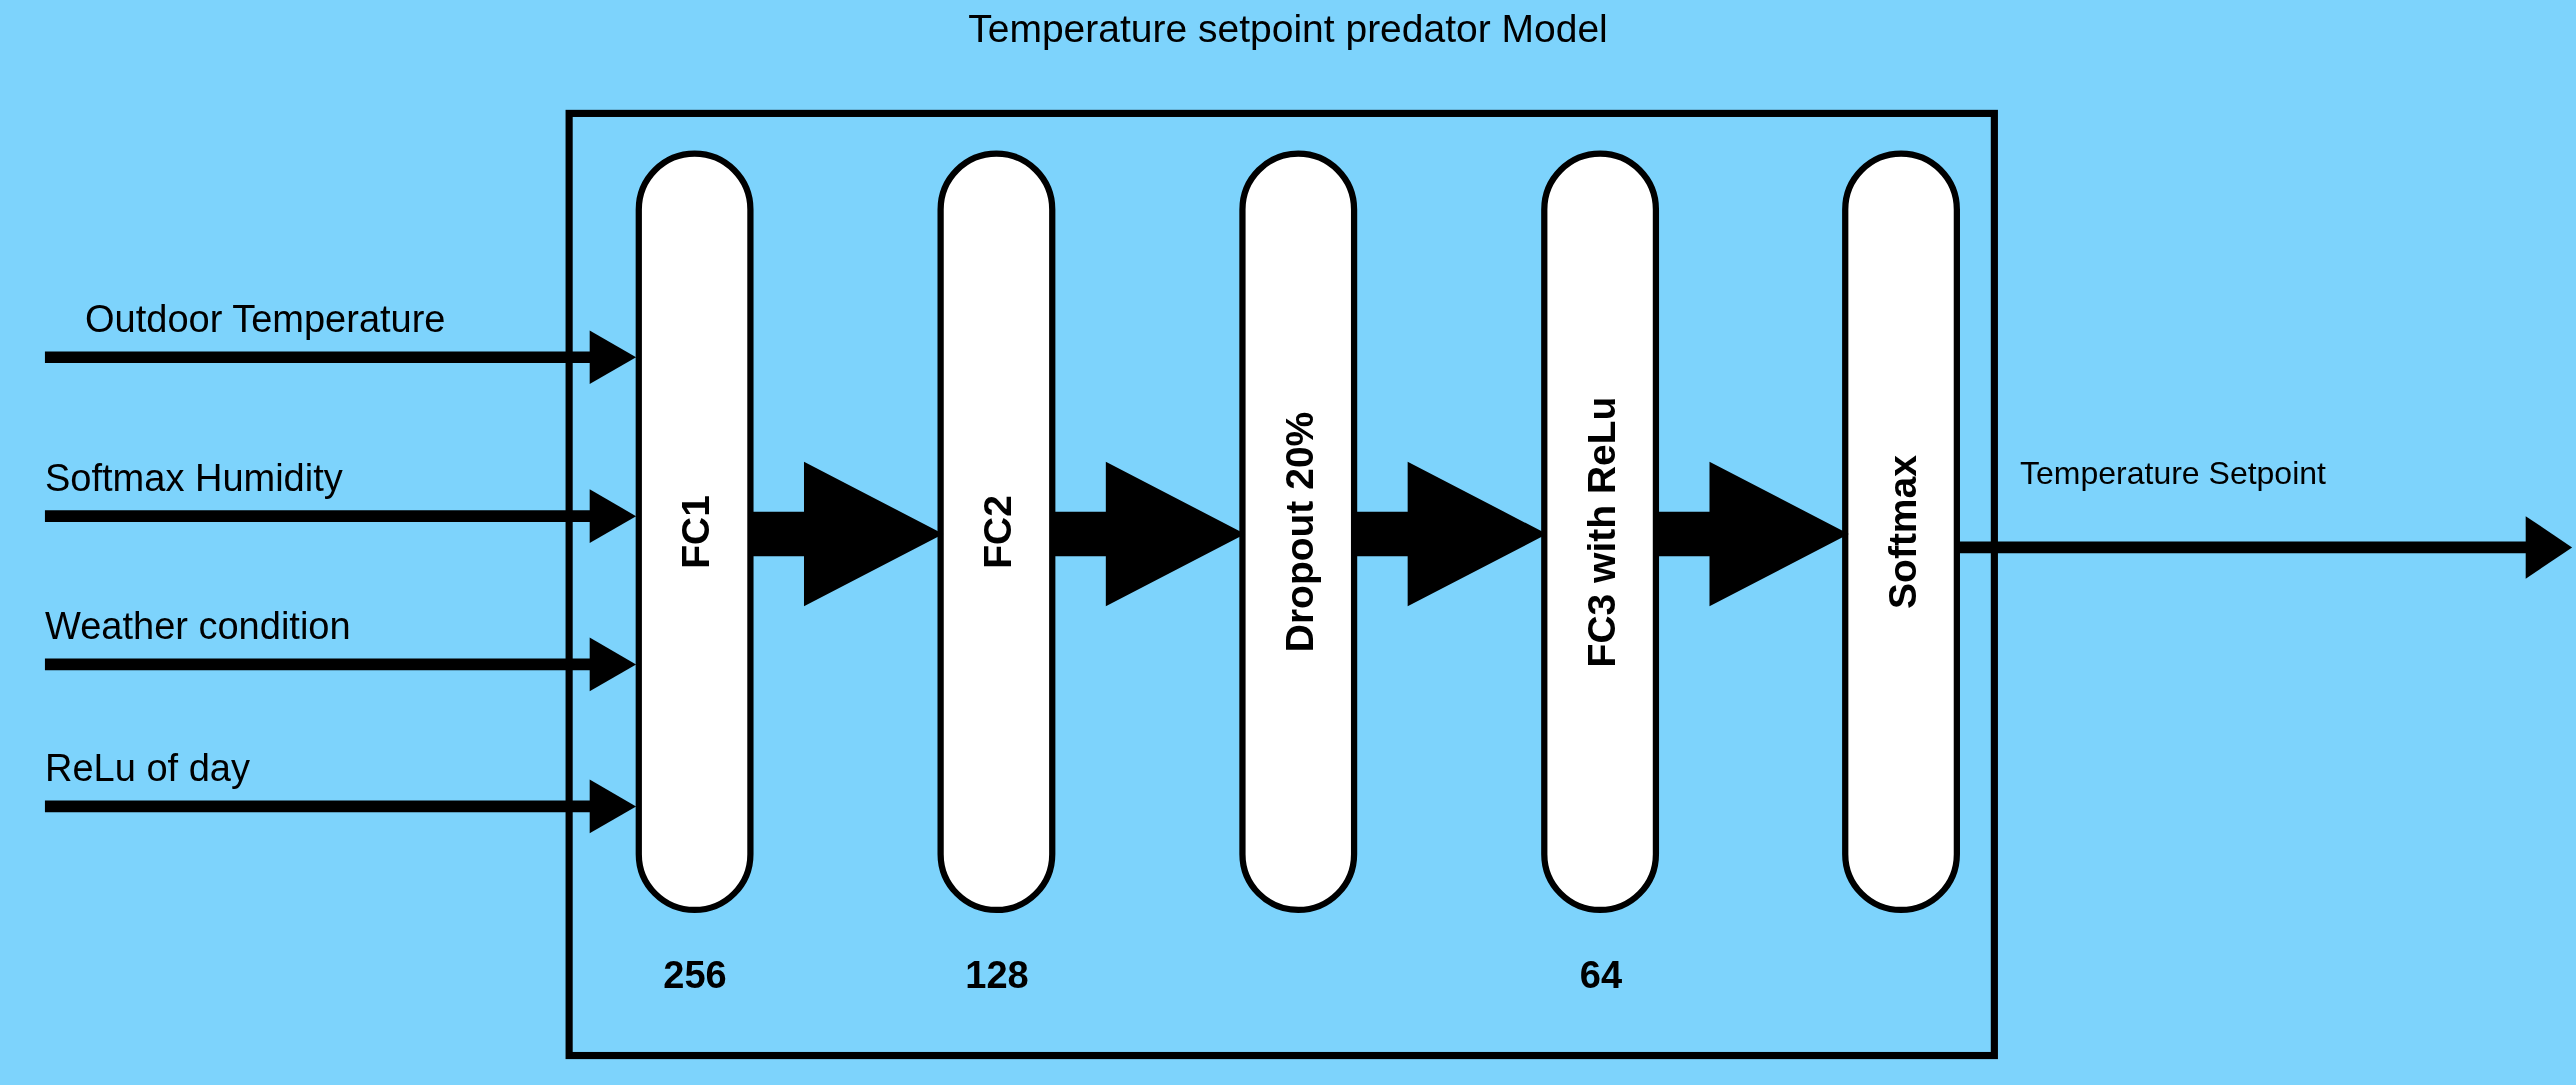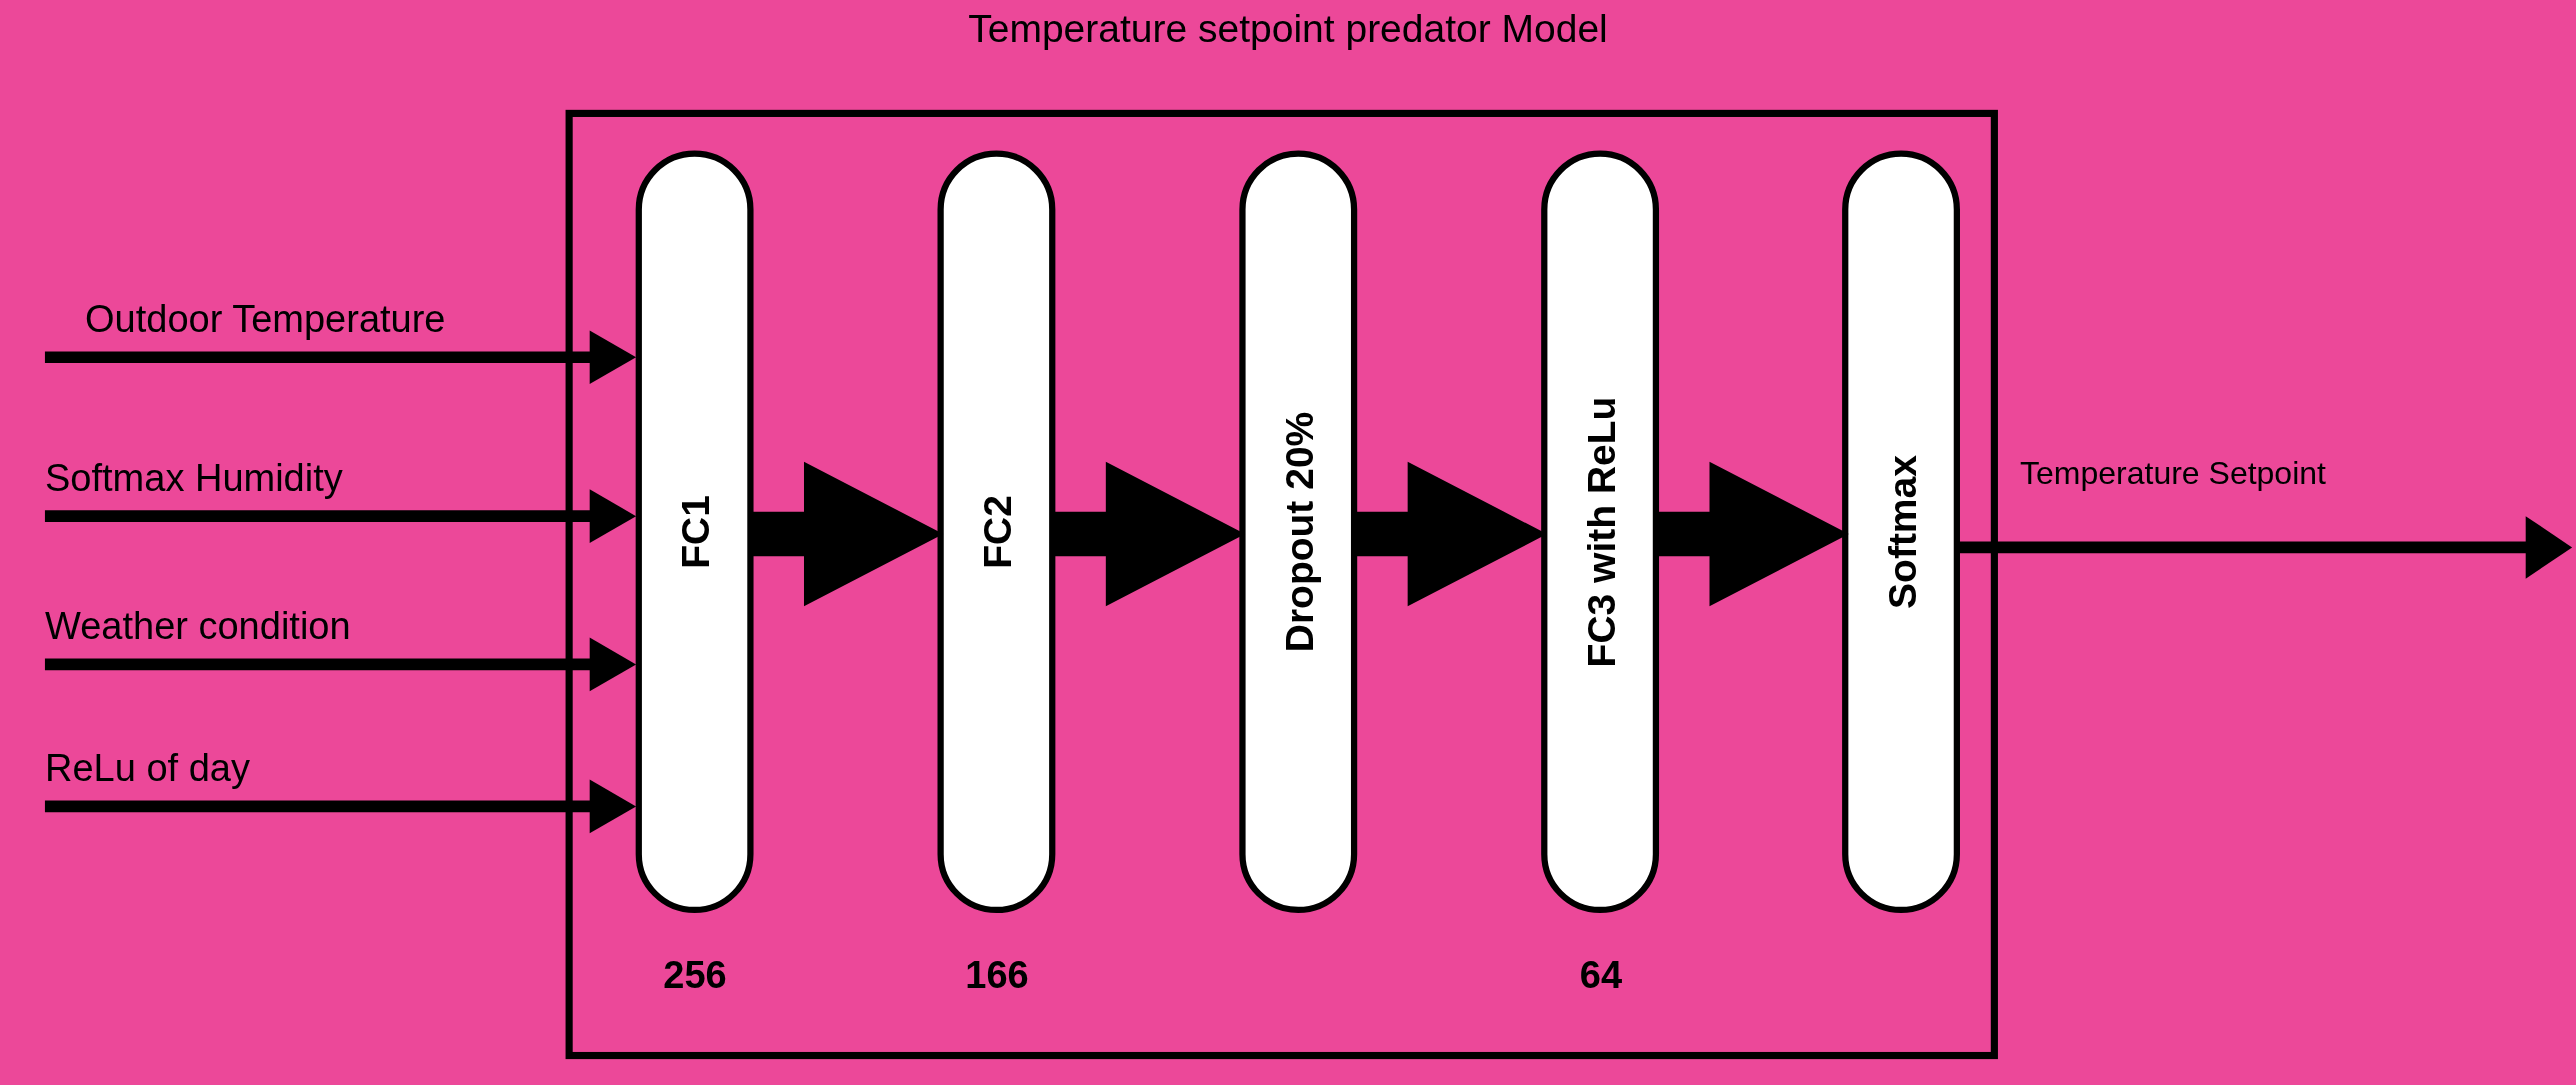--- a/index.html
+++ b/index.html
@@ -4,21 +4,21 @@
 <style>
   html, body {
     margin: 0;
     padding: 0;
     background: #ffffff;
   }
   #canvas {
     position: relative;
     width: 2576px;
     height: 1085px;
-    background: #ec4899;
+    background: #7dd3fc;
     font-family: "Liberation Sans", sans-serif;
     overflow: hidden;
   }
   #diagram-svg {
     position: absolute;
     left: 0;
     top: 0;
     width: 2576px;
     height: 1085px;
   }
@@ -121,19 +121,19 @@
   <div class="io-label" style="left:45px; top:607px;">Weather condition</div>
   <div class="io-label" style="left:45px; top:749px;">ReLu of day</div>
 
   <div class="capsule-label" style="left:695px; top:532px;">FC1</div>
   <div class="capsule-label" style="left:997px; top:532px;">FC2</div>
   <div class="capsule-label" style="left:1299px; top:532px;">Dropout 20%</div>
   <div class="capsule-label" style="left:1601px; top:532px;">FC3 with ReLu</div>
   <div class="capsule-label" style="left:1902px; top:532px;">Softmax</div>
 
   <div class="unit-label" style="left:695px; top:956px;text-align:center;">256</div>
-  <div class="unit-label" style="left:997px; top:956px;">166</div>
+  <div class="unit-label" style="left:997px; top:956px;">128</div>
   <div class="unit-label" style="left:1601px; top:956px;">64</div>
 
   <div class="out-label" style="left:2020px; top:457px;">Temperature Setpoint</div>
 
 </div>
 
 
 </body></html>

